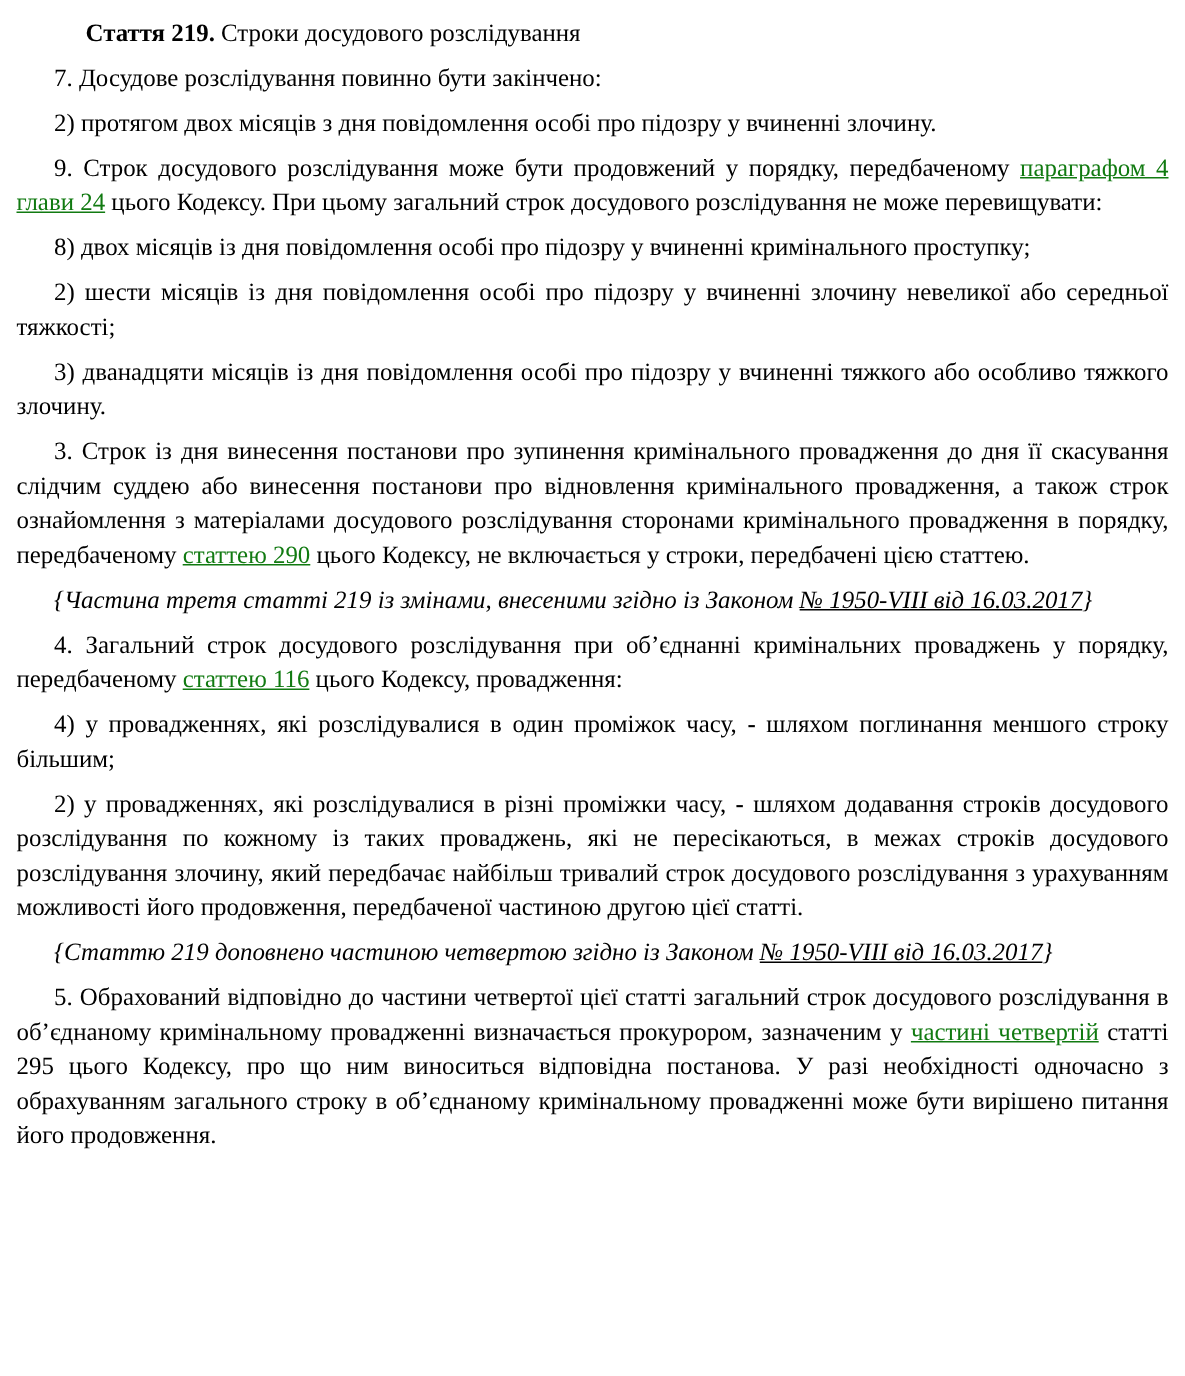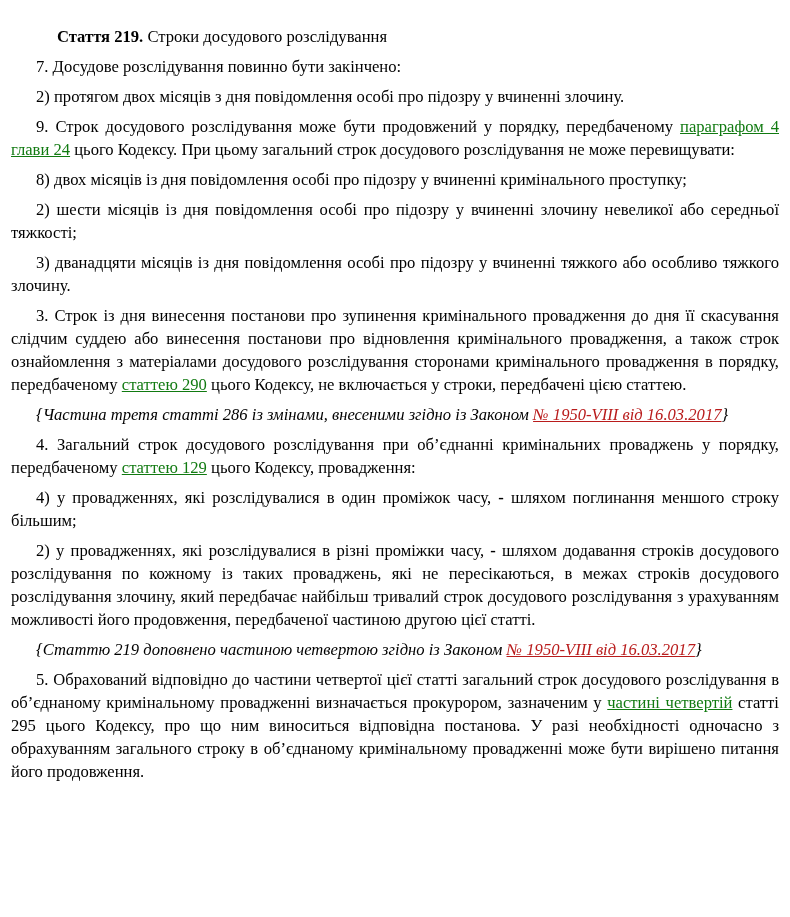--- a/index.html
+++ b/index.html
@@ -6,21 +6,21 @@
     margin: 0;
     padding: 0;
     background: #ffffff;
   }
   body {
     width: 790px;
     color: #000000;
     font-family: "Liberation Serif", "DejaVu Serif", serif;
   }
   .doc {
-    padding: 18px 11px 6px 11px;
+    padding: 3px 11px 6px 11px;
   }
   .doc p {
     margin: 7px 0;
     font-size: 16.6px;
     line-height: 23px;
     text-align: justify;
     text-indent: 25px;
   }
   .doc p.title {
     text-align: left;
@@ -30,35 +30,35 @@
     font-style: italic;
   }
   .bold {
     font-weight: bold;
   }
   a.link {
     text-decoration: underline;
     cursor: pointer;
   }
   a.link.green { color: #117a11; }
-  a.link.blue  { color: #b91c1c; }
+  a.link.blue  { color: #000000; }
 </style>
 </head>
 <body>
 
 <div class="doc">
   <div>
       <p class="title"><span class="bold">Стаття 219.</span><span> Строки досудового розслідування</span></p>
       <p class="body"><span>7. Досудове розслідування повинно бути закінчено:</span></p>
       <p class="body"><span>2) протягом двох місяців з дня повідомлення особі про підозру у вчиненні злочину.</span></p>
       <p class="body"><span>9. Строк досудового розслідування може бути продовжений у порядку, передбаченому </span><a class="link green" href="#">параграфом 4 глави 24</a><span> цього Кодексу. При цьому загальний строк досудового розслідування не може перевищувати:</span></p>
       <p class="body"><span>8) двох місяців із дня повідомлення особі про підозру у вчиненні кримінального проступку;</span></p>
       <p class="body"><span>2) шести місяців із дня повідомлення особі про підозру у вчиненні злочину невеликої або середньої тяжкості;</span></p>
       <p class="body"><span>3) дванадцяти місяців із дня повідомлення особі про підозру у вчиненні тяжкого або особливо тяжкого злочину.</span></p>
       <p class="body"><span>3. Строк із дня винесення постанови про зупинення кримінального провадження до дня її скасування слідчим суддею або винесення постанови про відновлення кримінального провадження, а також строк ознайомлення з матеріалами досудового розслідування сторонами кримінального провадження в порядку, передбаченому </span><a class="link green" href="#">статтею 290</a><span> цього Кодексу, не включається у строки, передбачені цією статтею.</span></p>
-      <p class="amendment"><span>{Частина третя статті 286 із змінами, внесеними згідно із Законом </span><a class="link blue" href="#">№ 1950-VIII від 16.03.2017</a><span>}</span></p>
-      <p class="body"><span>4. Загальний строк досудового розслідування при об’єднанні кримінальних проваджень у порядку, передбаченому </span><a class="link green" href="#">статтею 129</a><span> цього Кодексу, провадження:</span></p>
+      <p class="amendment"><span>{Частина третя статті 219 із змінами, внесеними згідно із Законом </span><a class="link blue" href="#">№ 1950-VIII від 16.03.2017</a><span>}</span></p>
+      <p class="body"><span>4. Загальний строк досудового розслідування при об’єднанні кримінальних проваджень у порядку, передбаченому </span><a class="link green" href="#">статтею 116</a><span> цього Кодексу, провадження:</span></p>
       <p class="body"><span>4) у провадженнях, які розслідувалися в один проміжок часу, </span><span class="bold">-</span><span> шляхом поглинання меншого строку більшим;</span></p>
       <p class="body"><span>2) у провадженнях, які розслідувалися в різні проміжки часу, </span><span class="bold">-</span><span> шляхом додавання строків досудового розслідування по кожному із таких проваджень, які не пересікаються, в межах строків досудового розслідування злочину, який передбачає найбільш тривалий строк досудового розслідування з урахуванням можливості його продовження, передбаченої частиною другою цієї статті.</span></p>
       <p class="amendment"><span>{Статтю 219 доповнено частиною четвертою згідно із Законом </span><a class="link blue" href="#">№ 1950-VIII від 16.03.2017</a><span>}</span></p>
       <p class="body"><span>5. Обрахований відповідно до частини четвертої цієї статті загальний строк досудового розслідування в об’єднаному кримінальному провадженні визначається прокурором, зазначеним у </span><a class="link green" href="#">частині четвертій</a><span> статті 295 цього Кодексу, про що ним виноситься відповідна постанова. У разі необхідності одночасно з обрахуванням загального строку в об’єднаному кримінальному провадженні може бути вирішено питання його продовження.</span></p>
     </div>
 </div>
 
 </body></html>

